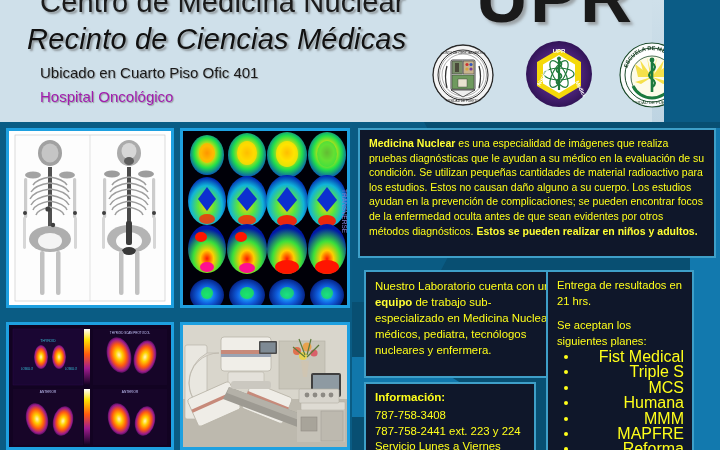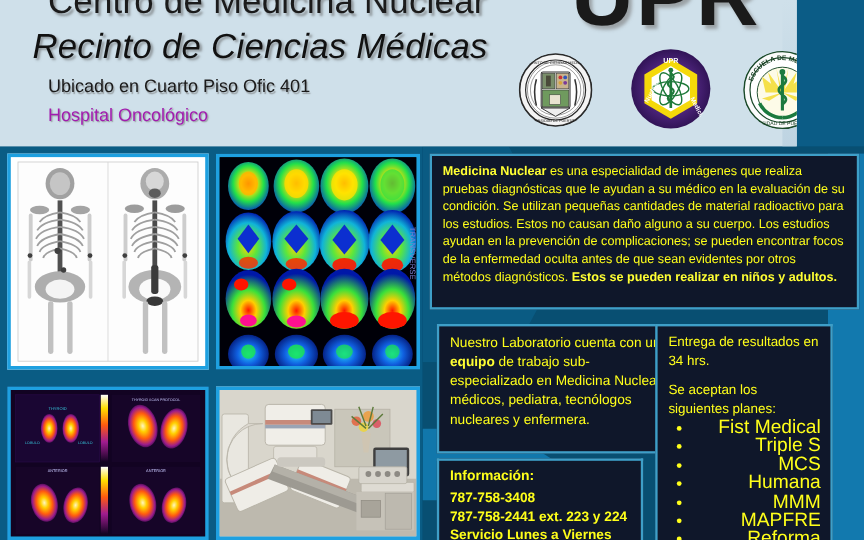--- a/index.html
+++ b/index.html
@@ -105,21 +105,21 @@
   }
   .t-intro b{color:#ffff33;font-weight:700;}
   .t-lab{
     font-size:11.4px;line-height:16px;color:#ffff1a;
   }
   .t-lab b{font-weight:700;color:#ffff33;}
   .t-info-title{
     font-size:11.6px;font-weight:700;color:#ffff1a;margin-bottom:5px;
   }
   .t-info-line{
-    font-size:11.4px;line-height:15.5px;color:#ffff1a;font-weight:700;
+    font-size:11.4px;line-height:15.5px;color:#ffff1a;font-weight:400;
   }
   .t-plans{
     font-size:11.2px;line-height:15.5px;color:#ffff1a;
   }
   .plan-list{list-style:none;margin:0;padding:0;}
   .plan-list li{
     font-size:16px;line-height:15.4px;color:#ffff1a;
     padding-left:22px;position:relative;text-align:right;
   }
   .plan-list li:before{
@@ -526,21 +526,21 @@
   </div>
 
   <div class="tbox" style="left:364px;top:382px;width:172px;height:68px;border-bottom:none;">
     <div class="t-info-title">Información:</div>
     <div class="t-info-line">787-758-3408</div>
     <div class="t-info-line">787-758-2441 ext. 223 y 224</div>
     <div class="t-info-line">Servicio  Lunes a Viernes</div>
   </div>
 
   <div class="tbox" style="left:546px;top:270px;width:148px;height:180px;border-bottom:none;">
-    <div class="t-plans">Entrega de resultados en 34 hrs.</div>
+    <div class="t-plans">Entrega de resultados en 21 hrs.</div>
     <div class="gap"></div>
     <div class="t-plans">Se aceptan los siguientes planes:</div>
     <ul class="plan-list">
       <li>Fist Medical</li>
       <li>Triple S</li>
       <li>MCS</li>
       <li>Humana</li>
       <li>MMM</li>
       <li>MAPFRE</li>
       <li>Reforma</li>

